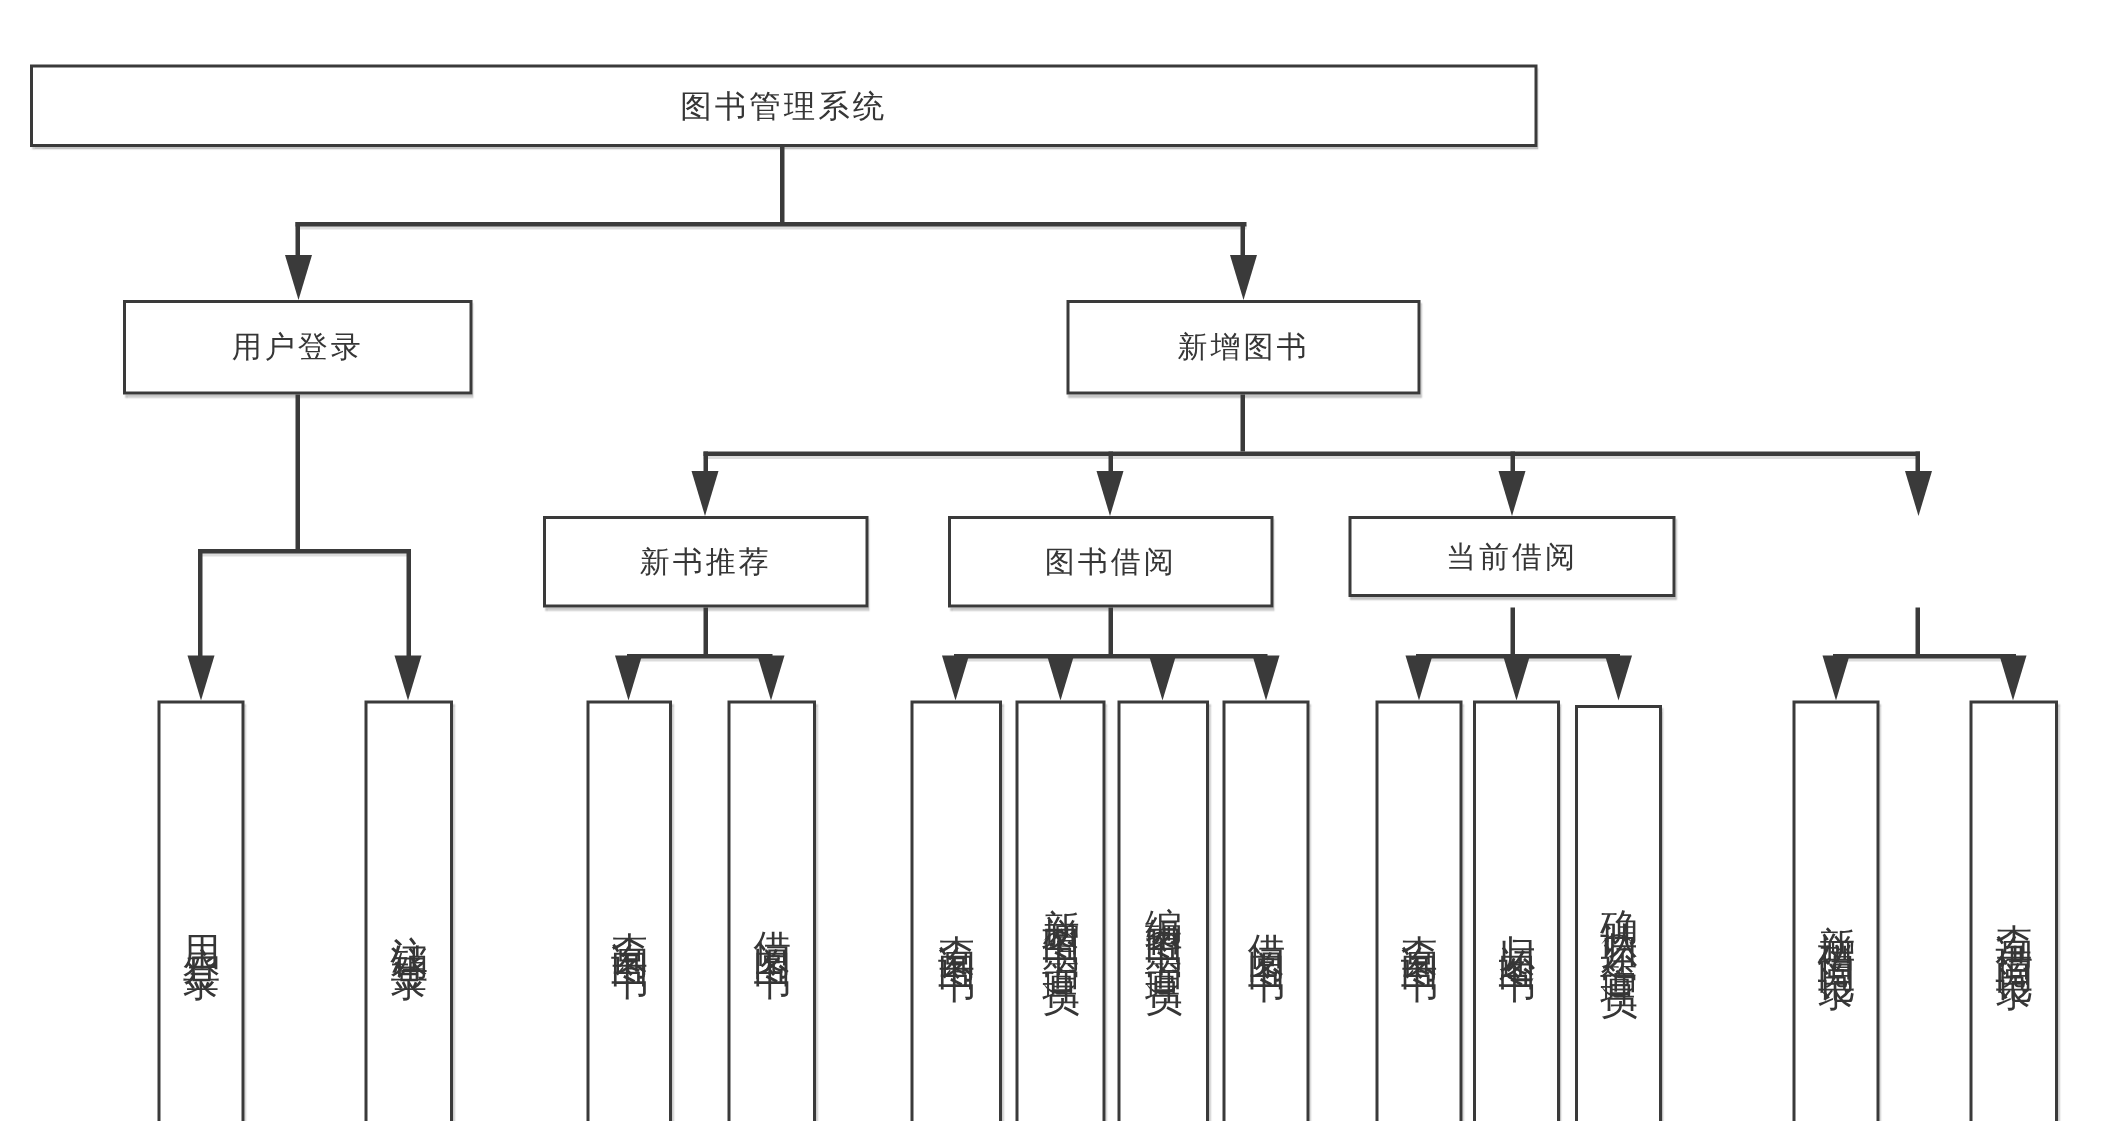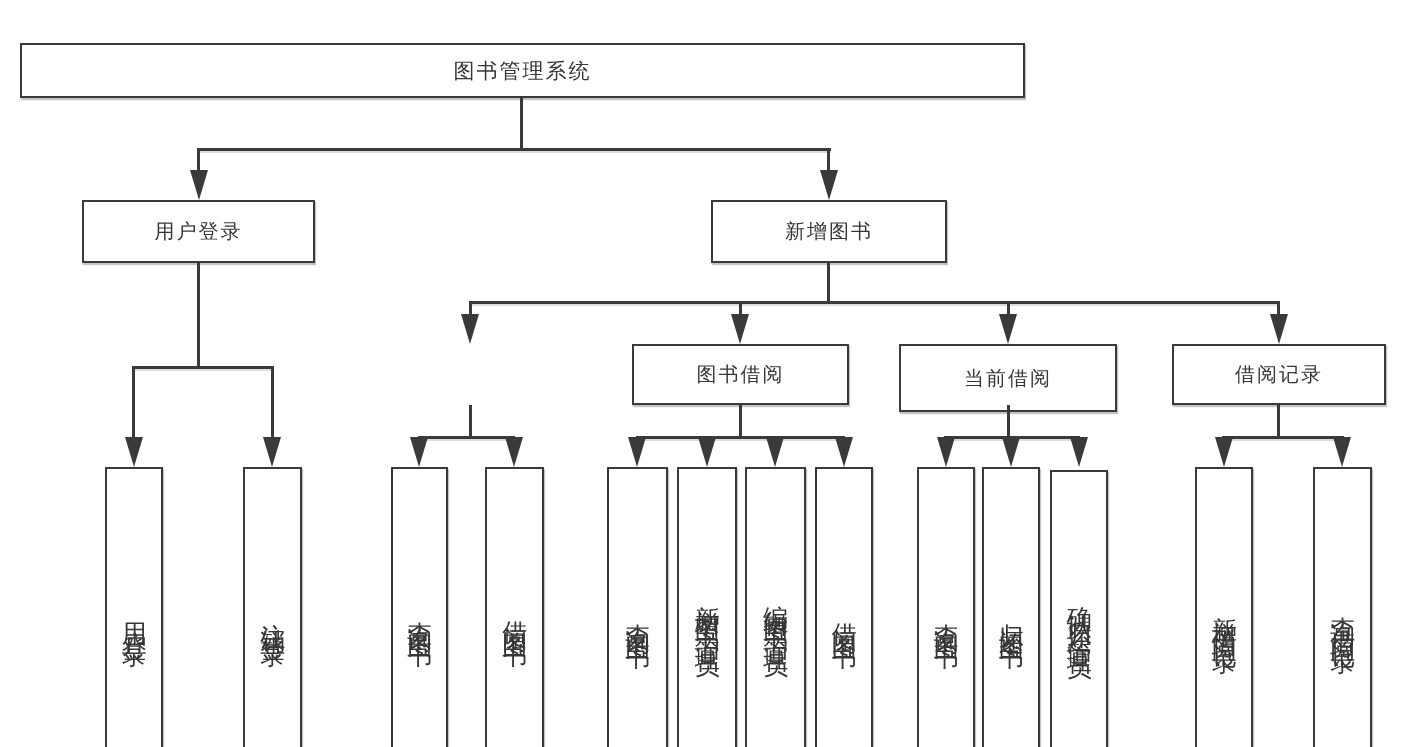--- a/index.html
+++ b/index.html
@@ -99,28 +99,28 @@
   <div class="hline" style="left:469px; top:271px; width:811px;"></div>
   <div class="vline" style="left:469px; top:271px; height:14px;"></div>
   <div class="arrow" style="left:461px; top:284px;"></div>
   <div class="vline" style="left:739px; top:271px; height:14px;"></div>
   <div class="arrow" style="left:731px; top:284px;"></div>
   <div class="vline" style="left:1007px; top:271px; height:14px;"></div>
   <div class="arrow" style="left:999px; top:284px;"></div>
   <div class="vline" style="left:1277px; top:271px; height:14px;"></div>
   <div class="arrow" style="left:1270px; top:284px;"></div>
 
+  <div class="node node-h" style="left:362px; top:314px; width:217px; height:61px;">
+    <span>新书推荐</span>
+  </div>
   <div class="node node-h" style="left:632px; top:314px; width:217px; height:61px;">
     <span>图书借阅</span>
   </div>
-  <div class="node node-h" style="left:899px; top:314px; width:218px; height:68px;">
+  <div class="node node-h" style="left:899px; top:314px; width:218px; height:54px;">
     <span>当前借阅</span>
-  </div>
-  <div class="node node-h" style="left:1172px; top:314px; width:214px; height:61px;">
-    <span>借阅记录</span>
   </div>
 
   <div class="vline" style="left:469px; top:375px; height:31px;"></div>
   <div class="hline" style="left:418px; top:406px; width:97px;"></div>
   <div class="arrow" style="left:410px; top:407px;"></div>
   <div class="arrow" style="left:505px; top:407px;"></div>
 
   <div class="vline" style="left:739px; top:375px; height:31px;"></div>
   <div class="hline" style="left:636px; top:406px; width:209px;"></div>
   <div class="arrow" style="left:628px; top:407px;"></div>

